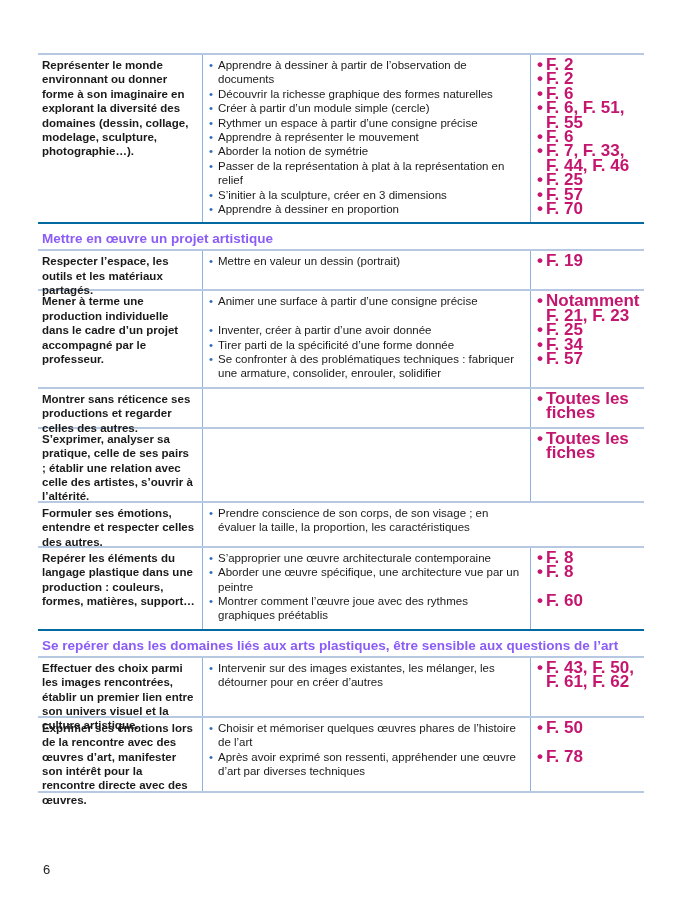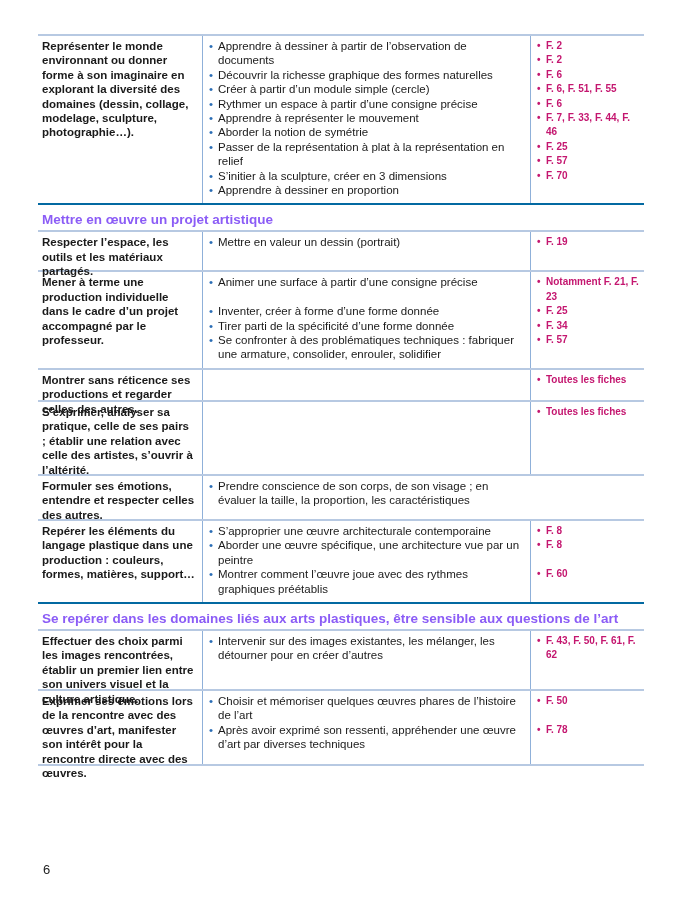--- a/index.html
+++ b/index.html
@@ -1,26 +1,26 @@
 <!DOCTYPE html>
 <html><head>
 <meta charset="utf-8">
 <style>
   html, body { margin: 0; padding: 0; background: #ffffff; }
   body { width: 700px; height: 906px; position: relative; overflow: hidden;
          font-family: "Liberation Sans", "DejaVu Sans", sans-serif; color: #1a1a1a; }
-  .page { position: absolute; left: 38px; top: 34px; width: 606px; }
+  .page { position: absolute; left: 38px; top: 53px; width: 606px; }
   .row { display: flex; border-top: 2px solid #b7c9e2; }
   .row.last { border-bottom: 2px solid #b7c9e2; }
   .c1 { width: 164px; box-sizing: border-box; padding: 3px 6px 6px 4px;
         font-weight: bold; font-size: 11.5px; line-height: 14.4px; }
   .c2 { width: 328px; box-sizing: border-box; padding: 3px 6px 6px 6px;
         border-left: 1px solid #8fb0d9; font-size: 11.5px; line-height: 14.4px; }
   .c3 { width: 114px; box-sizing: border-box; padding: 3px 4px 6px 6px;
-        border-left: 1px solid #8fb0d9; font-size: 10px; line-height: 14.4px;
+        border-left: 1px solid #8fb0d9; font-size: 17px; line-height: 14.4px;
         color: #c4166f; font-weight: bold; }
   .item { position: relative; padding-left: 9px; }
   .item::before { content: "\2022"; position: absolute; left: 0; top: 0; color: #2a6db5; }
   .c3 .item::before { color: #c4166f; }
   .gap { height: 14.4px; }
   .section { border-top: 2px solid #0369a1; padding: 8px 0 3px 4px;
              color: #8b5cf6; font-weight: bold; font-size: 13.5px; line-height: 14px; }
   .pagenum { position: absolute; left: 43px; top: 862px; font-size: 13px; color: #222; }
 </style>
 </head>
@@ -64,21 +64,21 @@
     <div class="c3">
       <div class="item">F. 19</div>
     </div>
   </div>
 
   <div class="row">
     <div class="c1" style="height:90px">Mener à terme une production individuelle dans le cadre d’un projet accompagné par le professeur.</div>
     <div class="c2">
       <div class="item">Animer une surface à partir d’une consigne précise</div>
       <div class="gap"></div>
-      <div class="item">Inventer, créer à forme d’une forme donnée</div>
+      <div class="item">Inventer, créer à partir d’une avoir donnée</div>
       <div class="item">Tirer parti de la spécificité d’une forme donnée</div>
       <div class="item">Se confronter à des problématiques techniques : fabriquer une armature, consolider, enrouler, solidifier</div>
     </div>
     <div class="c3">
       <div class="item">Notamment F. 21, F. 23</div>
       <div class="item">F. 25</div>
       <div class="item">F. 34</div>
       <div class="item">F. 57</div>
     </div>
   </div>

